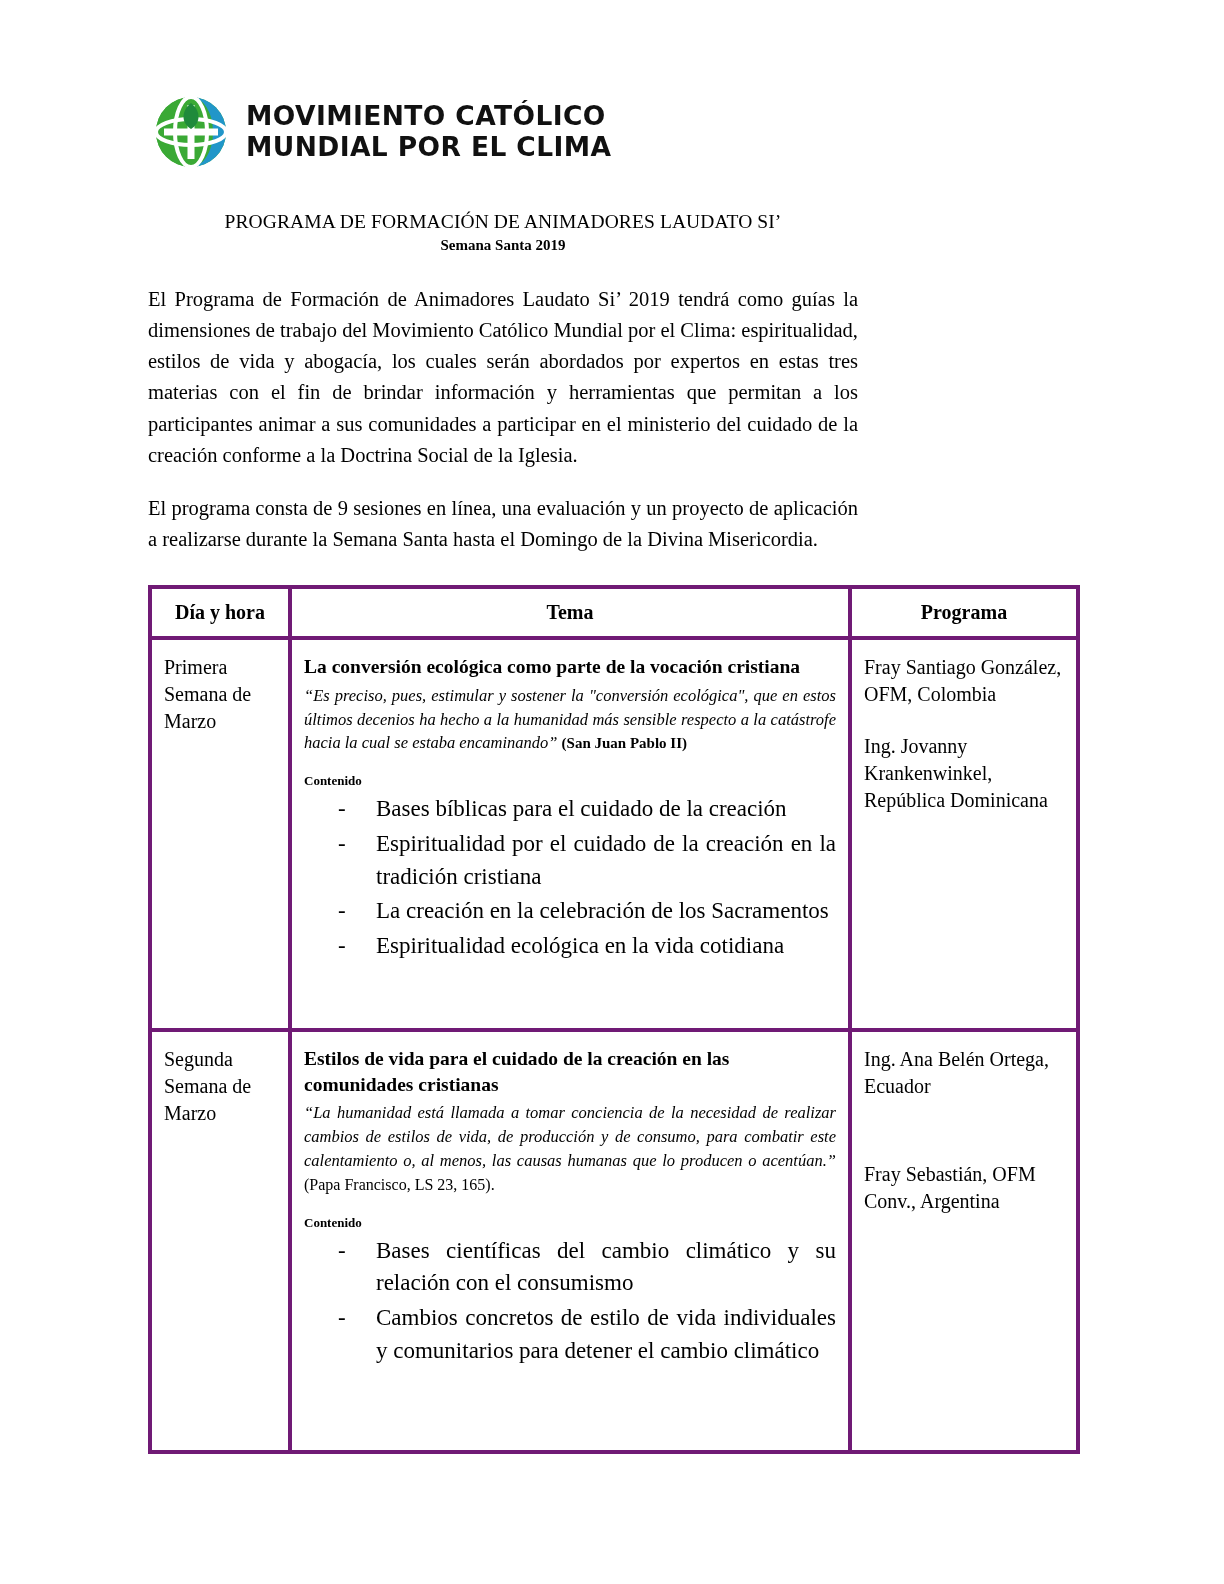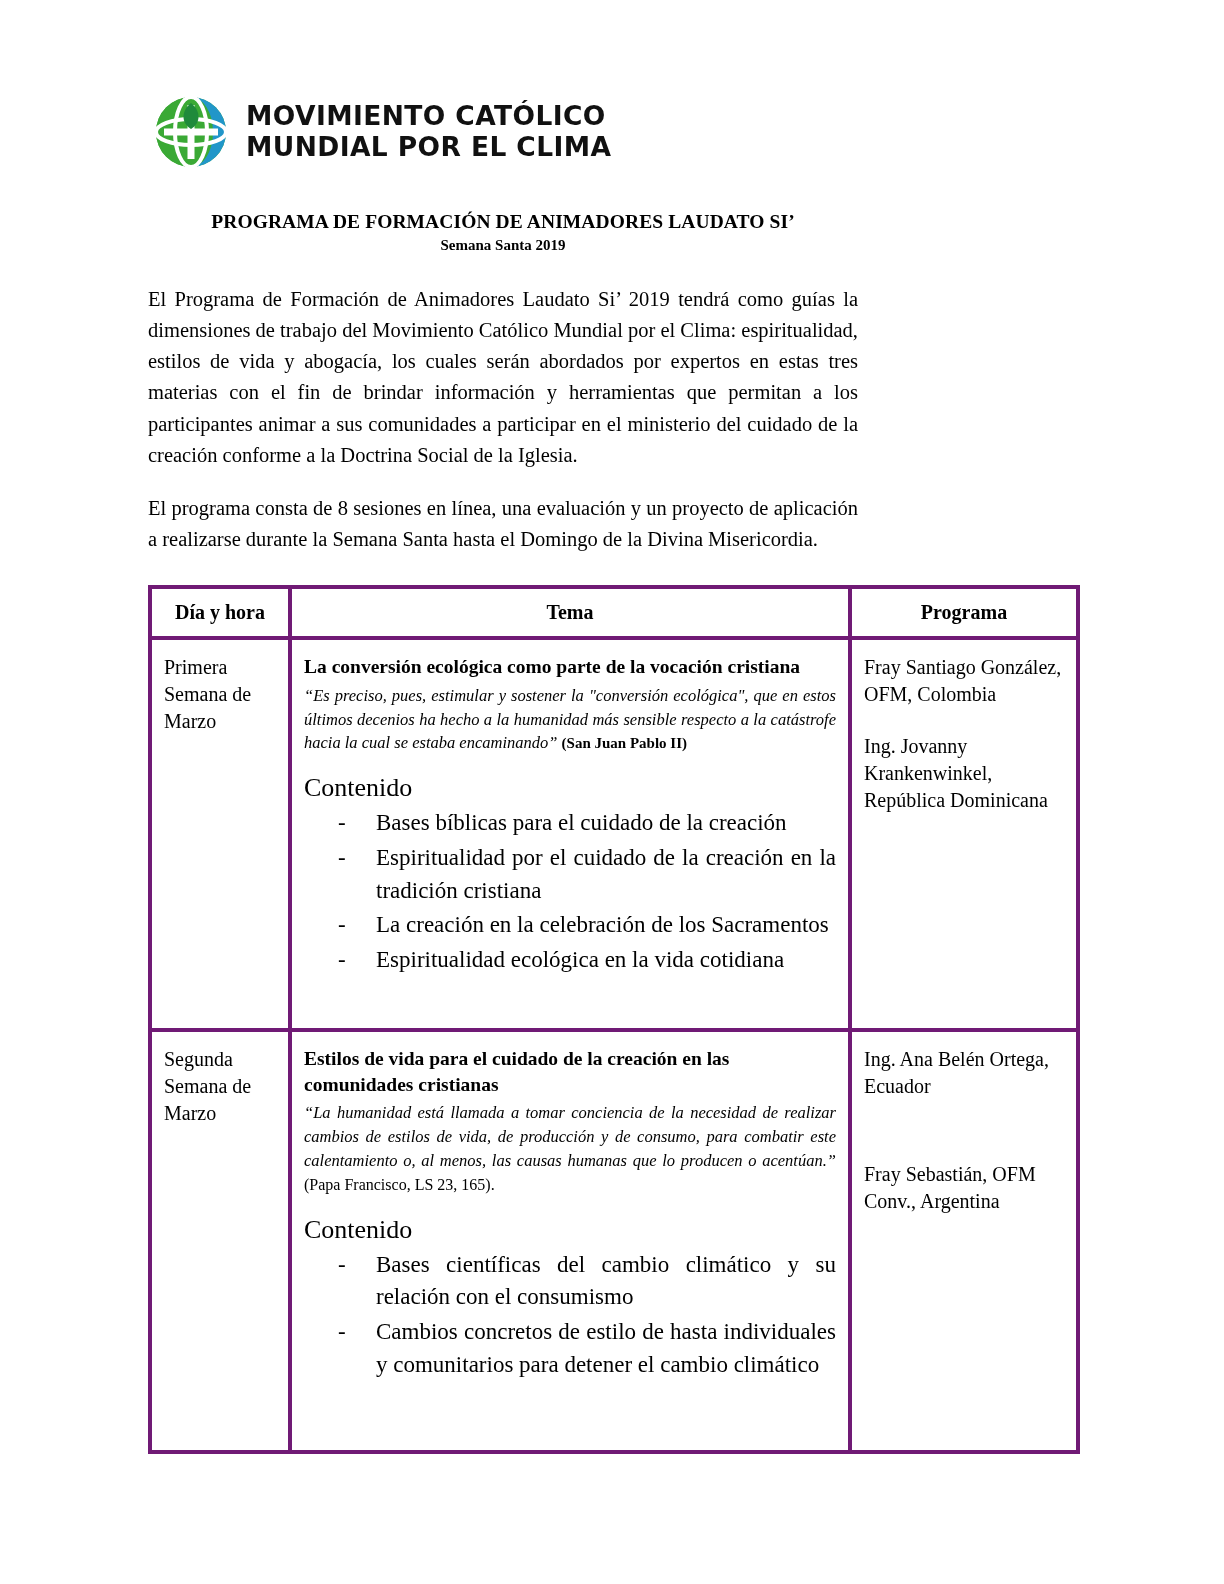--- a/index.html
+++ b/index.html
@@ -43,21 +43,21 @@
     font-size: 26.5px;
     line-height: 1.16;
     letter-spacing: 0.4px;
     color: #111111;
     white-space: pre-line;
   }
 
   
   .doc-title {
     text-align: center;
-    font-weight: bold;
+    font-weight: normal;
     font-size: 19.5px;
     letter-spacing: 0.1px;
     margin: 0 0 4px 0;
   }
   .doc-subtitle {
     text-align: center;
     font-weight: bold;
     font-size: 15px;
     margin: 0 0 30px 0;
   }
@@ -114,22 +114,22 @@
   .topic-quote .src {
     font-style: normal;
     font-weight: bold;
     font-size: 15px;
   }
   .topic-quote .src-plain {
     font-style: normal;
     font-size: 16px;
   }
   .contenido-label {
-    font-weight: normal;
-    font-size: 26px;
+    font-weight: bold;
+    font-size: 13px;
     margin: 18px 0 4px 0;
   }
   ul.dash-list {
     list-style: none;
     margin: 0;
     padding: 0 0 0 34px;
   }
   ul.dash-list li {
     font-size: 23px;
     line-height: 1.42;
@@ -175,21 +175,21 @@
       </svg>
     </div>
     <div class="logo-text">MOVIMIENTO CATÓLICO
 MUNDIAL POR EL CLIMA</div>
   </div>
 
   <div class="doc-title">PROGRAMA DE FORMACIÓN DE ANIMADORES LAUDATO SI’</div>
   <div class="doc-subtitle">Semana Santa 2019</div>
 
   <p class="body-par">El Programa de Formación de Animadores Laudato Si’ 2019 tendrá como guías la dimensiones de trabajo del Movimiento Católico Mundial por el Clima: espiritualidad, estilos de vida y abogacía, los cuales serán abordados por expertos en estas tres materias con el fin de brindar información y herramientas que permitan a los participantes animar a sus comunidades a participar en el ministerio del cuidado de la creación conforme a la Doctrina Social de la Iglesia.</p>
-  <p class="body-par last">El programa consta de 8 sesiones en línea, una evaluación y un proyecto de aplicación a realizarse durante la Semana Santa hasta el Domingo de la Divina Misericordia.</p>
+  <p class="body-par last">El programa consta de 9 sesiones en línea, una evaluación y un proyecto de aplicación a realizarse durante la Semana Santa hasta el Domingo de la Divina Misericordia.</p>
 
   <table class="program">
     <colgroup>
       <col class="c1">
         <col class="c2">
         <col class="c3">
     </colgroup>
     <thead>
       <tr>
         <th>Día y hora</th>
@@ -225,21 +225,21 @@
         <td class="cell-day">Segunda Semana de Marzo</td>
         <td>
           <div class="topic-title">Estilos de vida para el cuidado de la creación en las comunidades cristianas</div>
           <div class="topic-quote">
             <span>“La humanidad está llamada a tomar conciencia de la necesidad de realizar cambios de estilos de vida, de producción y de consumo, para combatir este calentamiento o, al menos, las causas humanas que lo producen o acentúan.”</span>
             <span class="src-plain">(Papa Francisco, LS 23, 165).</span>
           </div>
           <div class="contenido-label">Contenido</div>
           <ul class="dash-list">
             <li>Bases científicas del cambio climático y su relación con el consumismo</li>
-            <li>Cambios concretos de estilo de hasta individuales y comunitarios para detener el cambio climático</li>
+            <li>Cambios concretos de estilo de vida individuales y comunitarios para detener el cambio climático</li>
           </ul>
         </td>
         <td class="cell-panel">
           <div class="blk">Ing. Ana Belén Ortega, Ecuador</div>
           <div class="gap-big"></div>
           <div class="blk">Fray Sebastián, OFM Conv., Argentina</div>
         </td>
       </tr>
     </tbody>
   </table>

